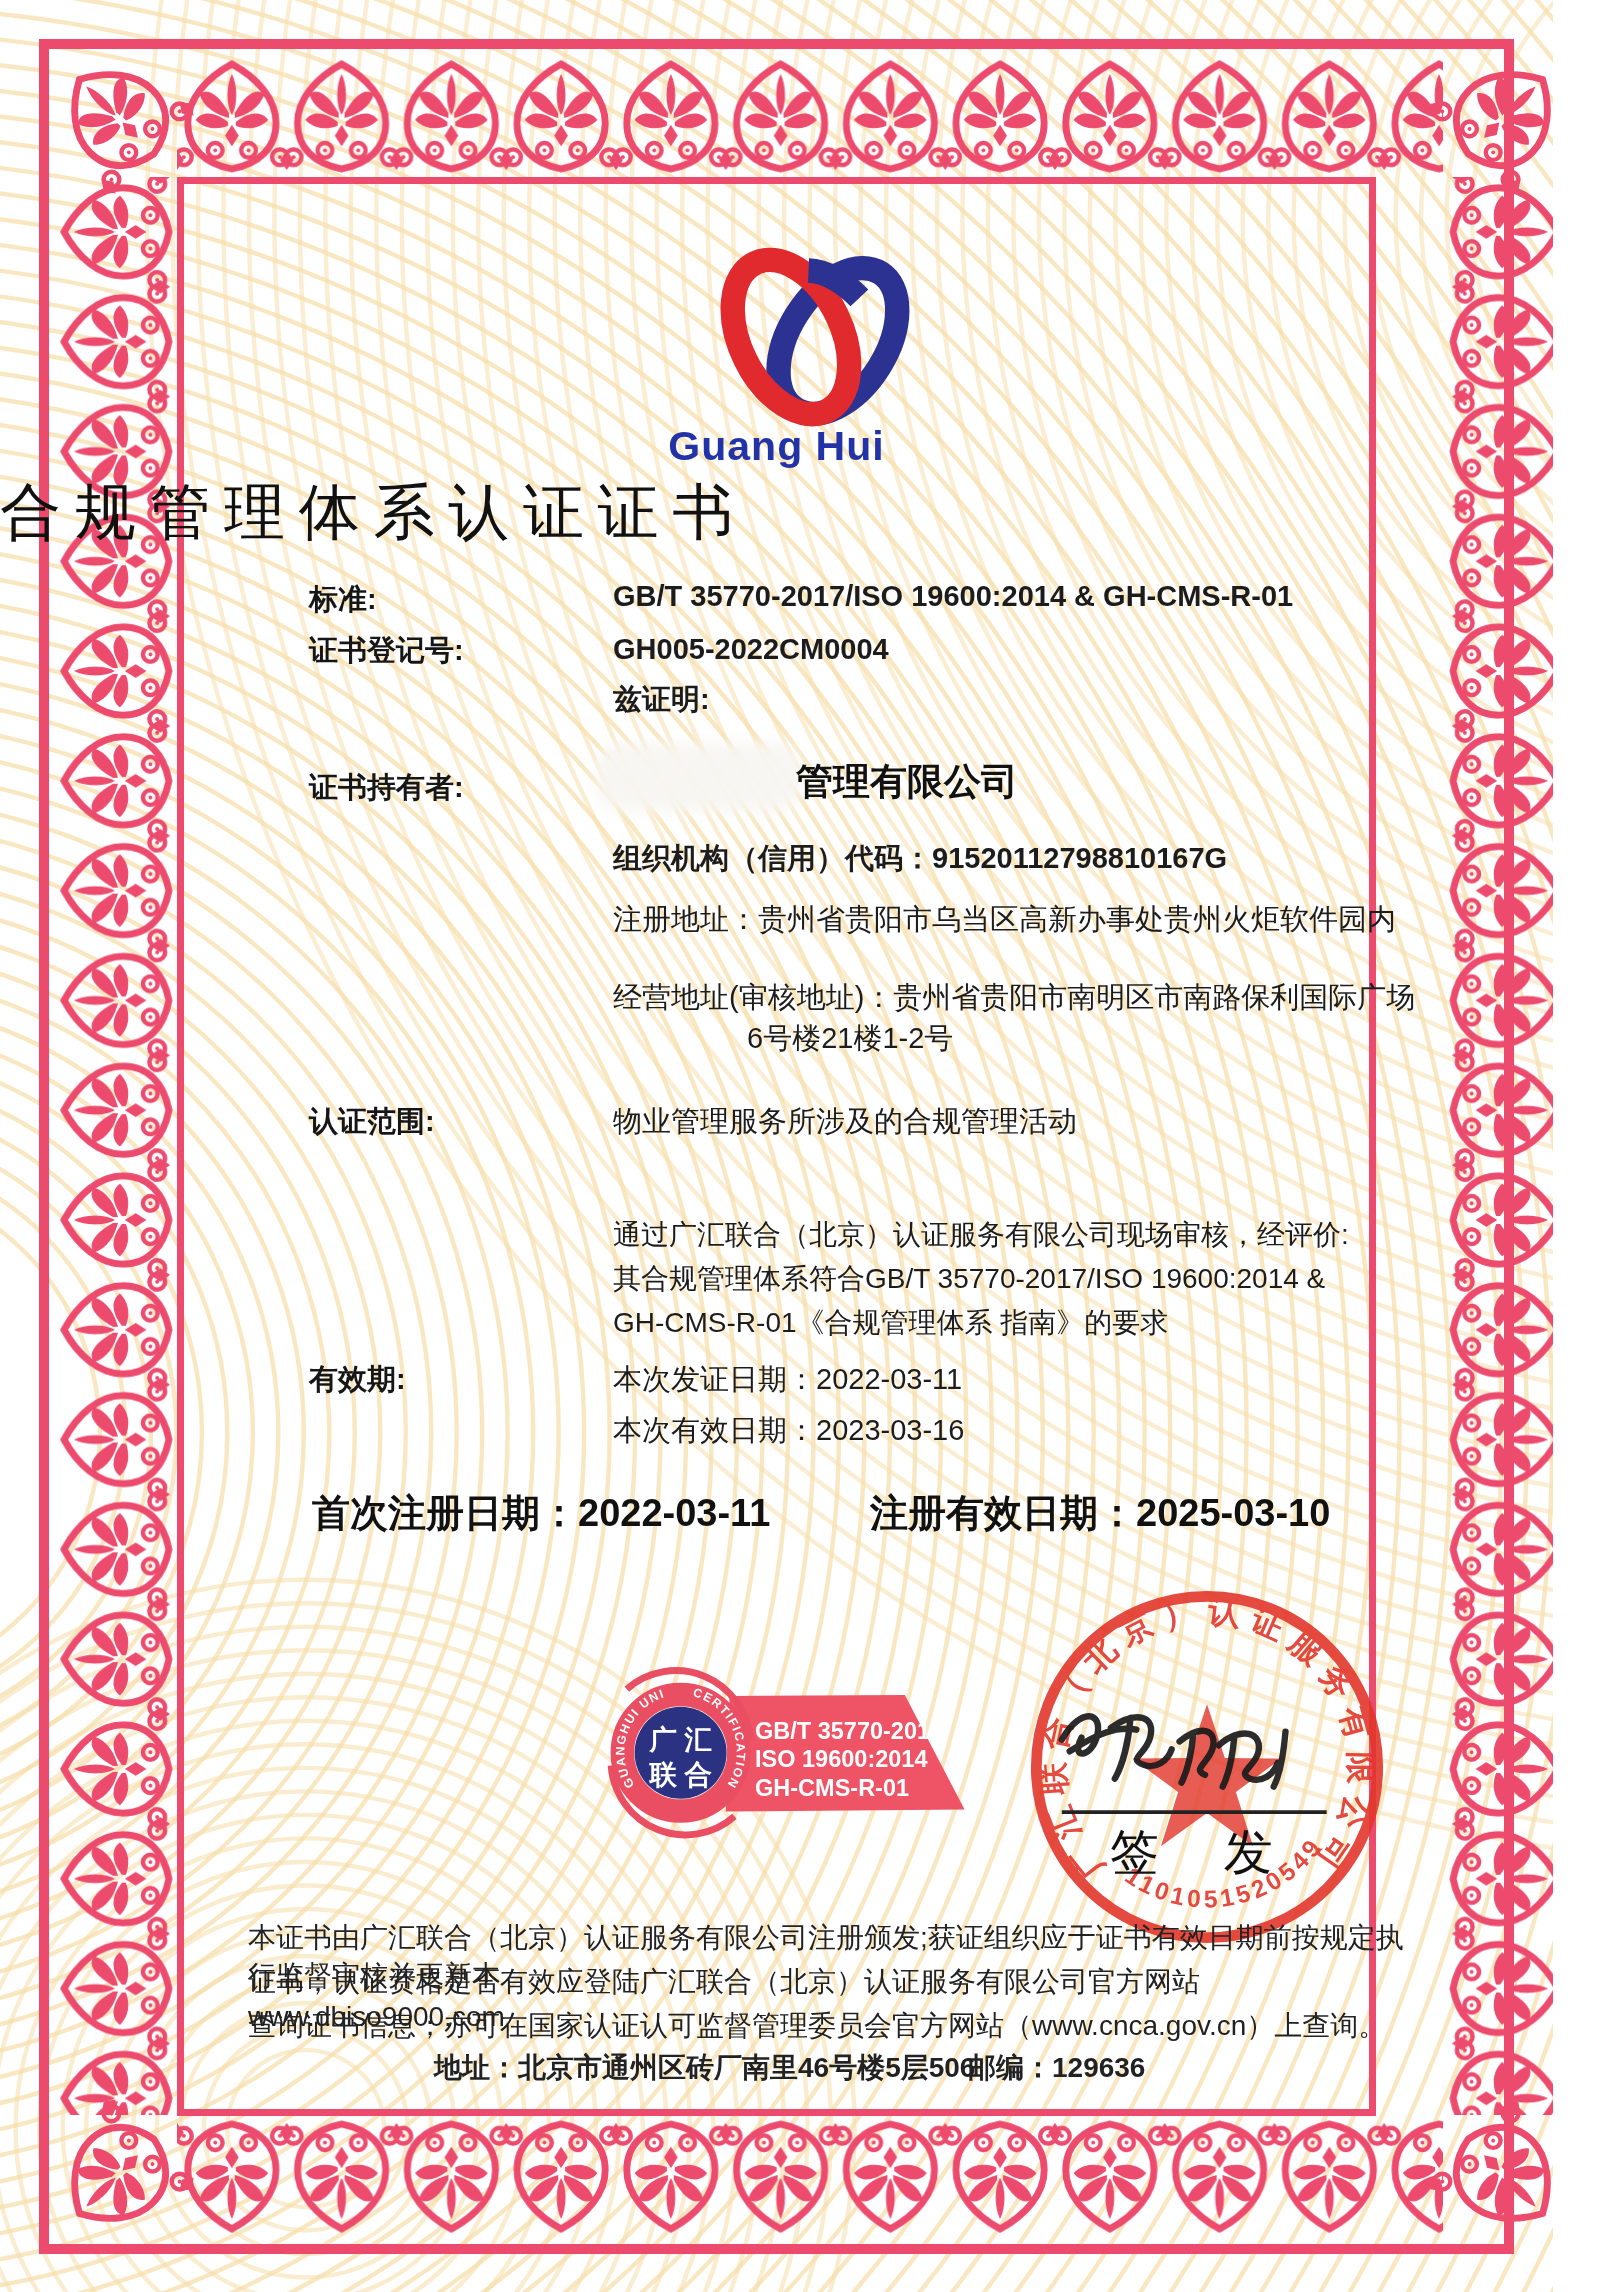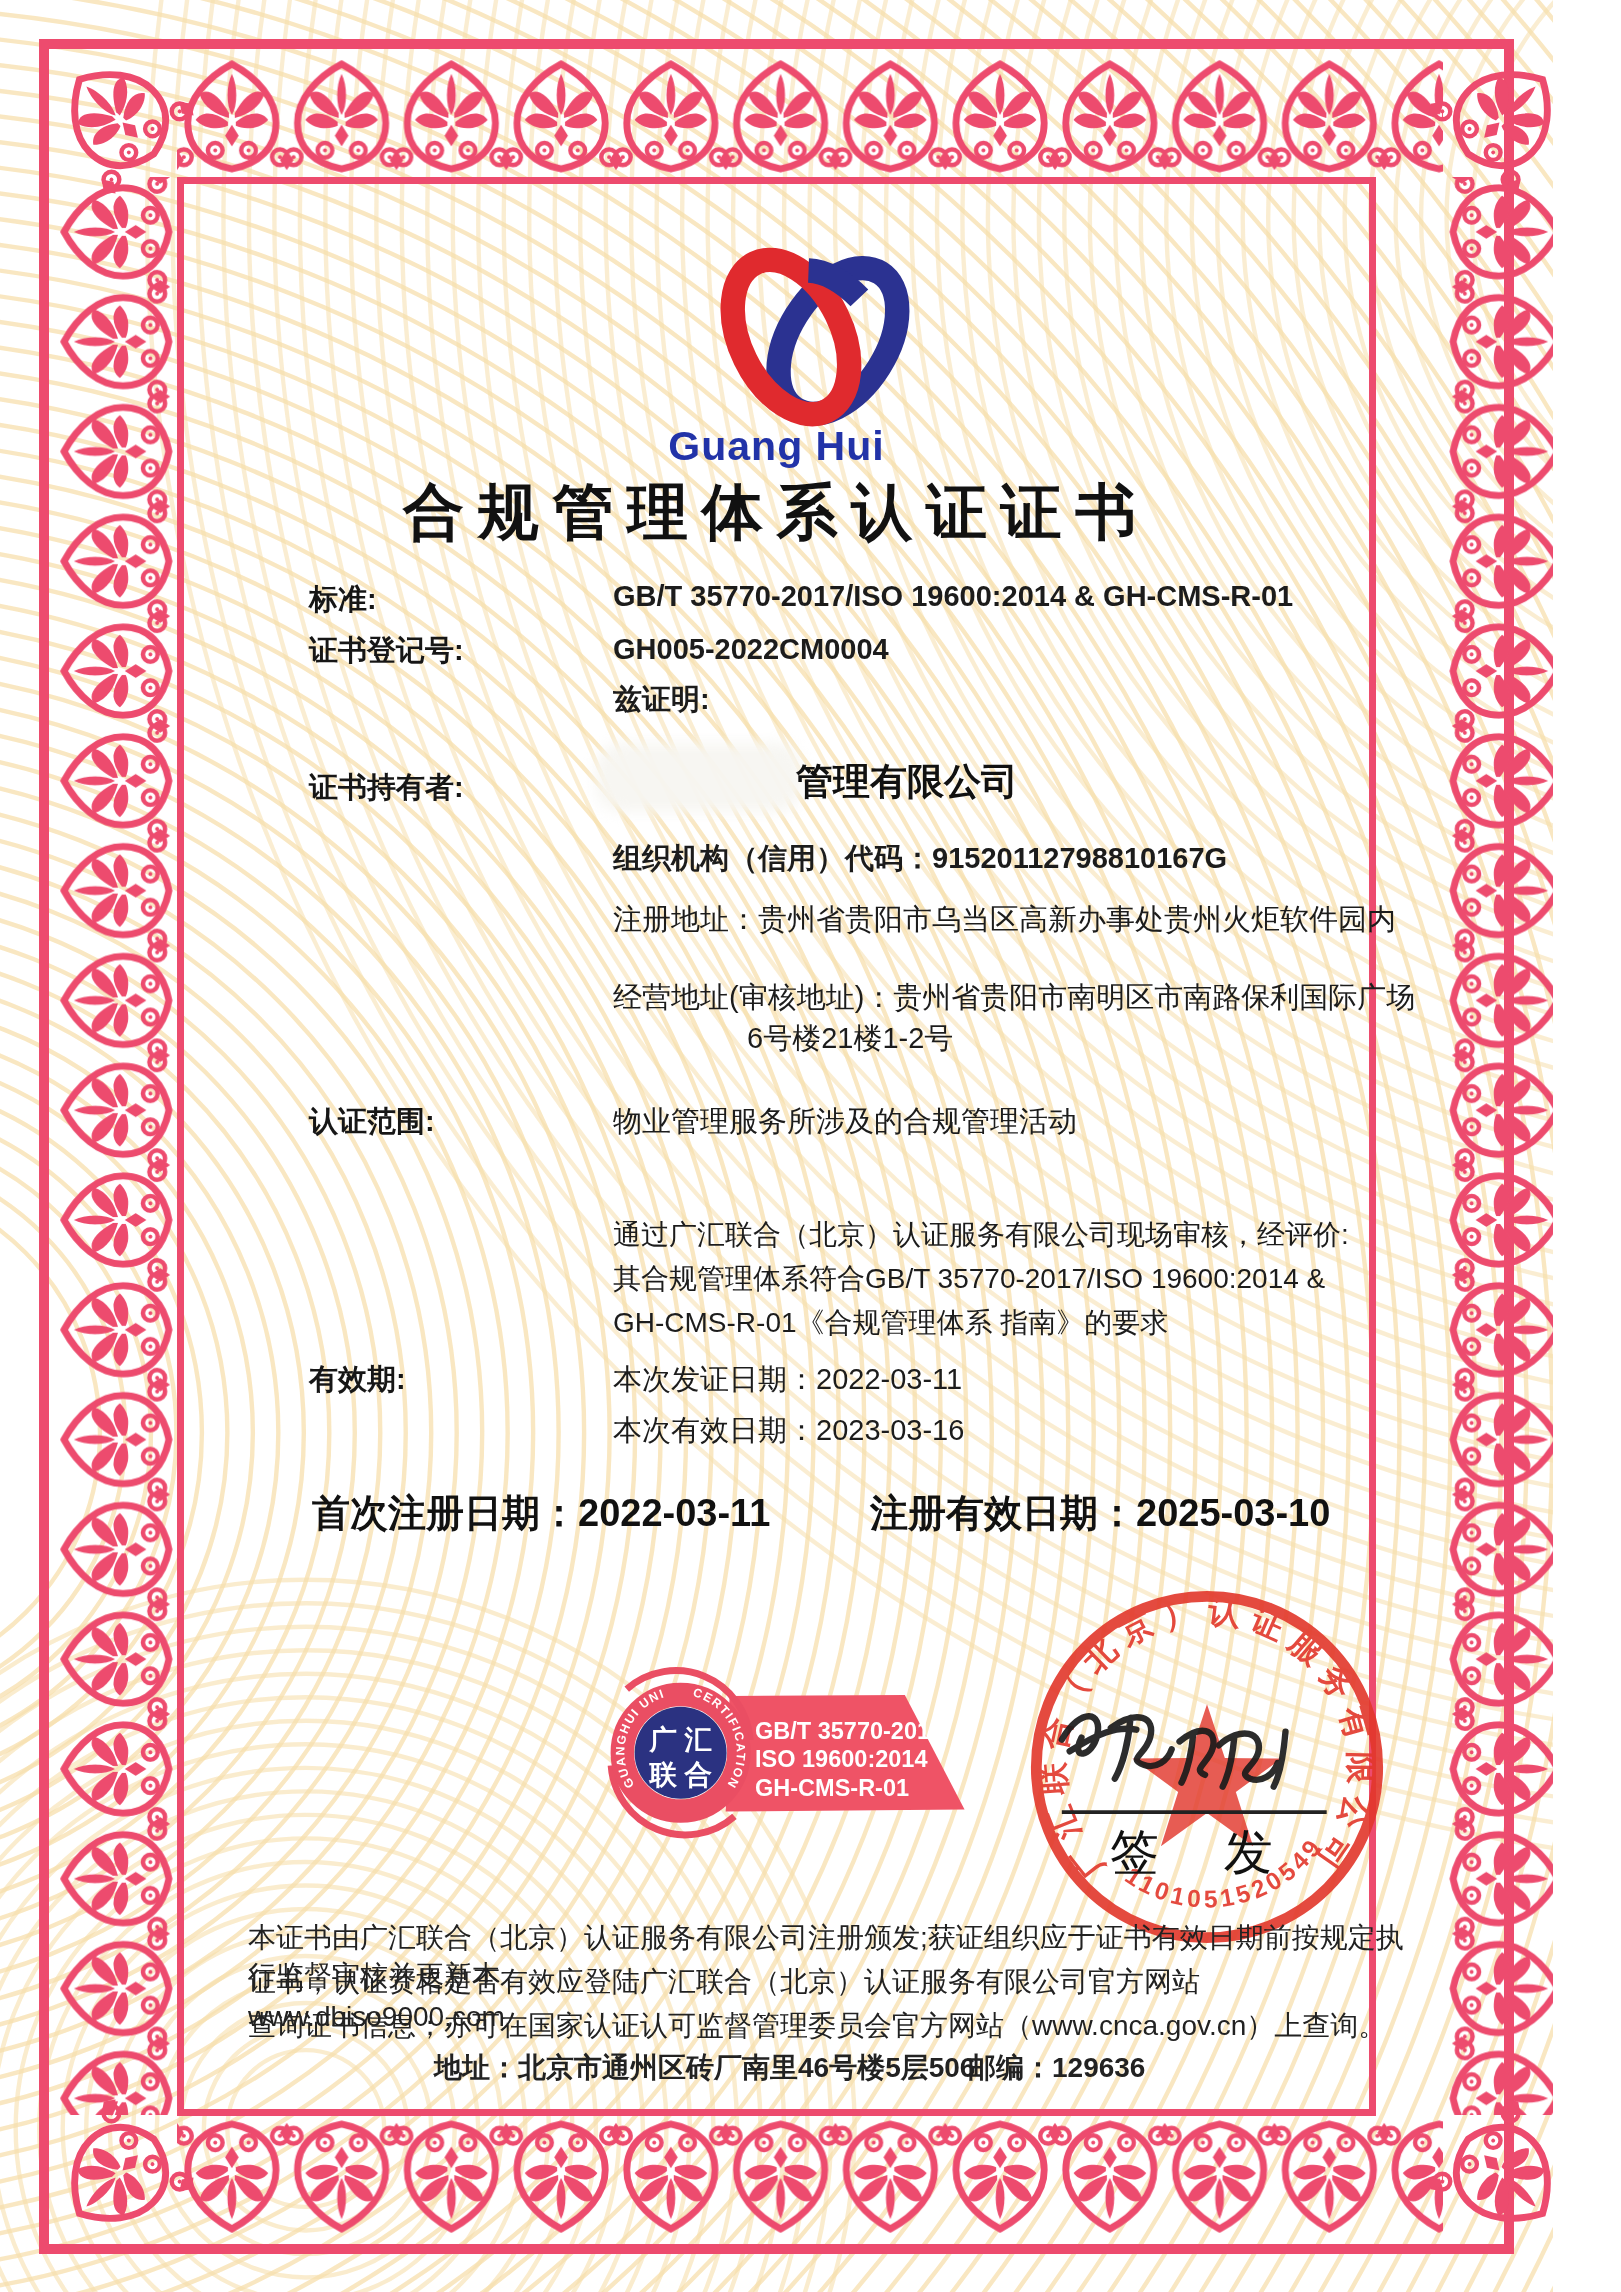--- a/index.html
+++ b/index.html
@@ -7,22 +7,22 @@
         font-family:"Liberation Sans","DejaVu Sans",sans-serif;color:#1a1a1a;}
   svg{position:absolute;display:block;overflow:visible;}
   
   .outer-line{position:absolute;left:39px;top:39px;right:39px;bottom:39px;
               border:10.8px solid #ED4B6E;}
   .inner-line{position:absolute;left:177px;top:177px;right:177px;bottom:177px;
               border:7.8px solid #ED4B6E;}
   
   .brand{position:absolute;left:0;top:423px;width:100%;text-align:center;
          font-size:41px;font-weight:700;color:#2233A8;letter-spacing:1px;}
-  .title{position:absolute;left:0;top:472px;width:100%;text-align:center;
-         font-size:61px;font-weight:700;color:#111;letter-spacing:13.7px;}
+  .title{position:absolute;left:0;top:472px;width:100%;text-align:left;
+         font-size:61px;font-weight:400;color:#111;letter-spacing:13.7px;}
   .lbl{position:absolute;left:309px;font-size:29px;font-weight:700;color:#161616;}
   .val{position:absolute;left:613px;font-size:29px;font-weight:700;color:#1c1c1c;}
   .val.med{font-weight:500;}
   .company{position:absolute;left:796px;top:757px;font-size:37px;font-weight:700;color:#111;}
   .redact{position:absolute;left:596px;top:743px;width:206px;height:69px;border-radius:25.5px;
           background:rgba(247,245,241,0.95);filter:blur(6.9px);}
   .para{position:absolute;left:613px;top:1213px;width:745px;font-size:28px;font-weight:500;
         line-height:44px;color:#1c1c1c;}
   .regline{position:absolute;top:1488px;font-size:38px;font-weight:700;color:#111;}
   .footer-line{position:absolute;left:248px;width:1166px;font-size:28px;font-weight:500;color:#222;}

